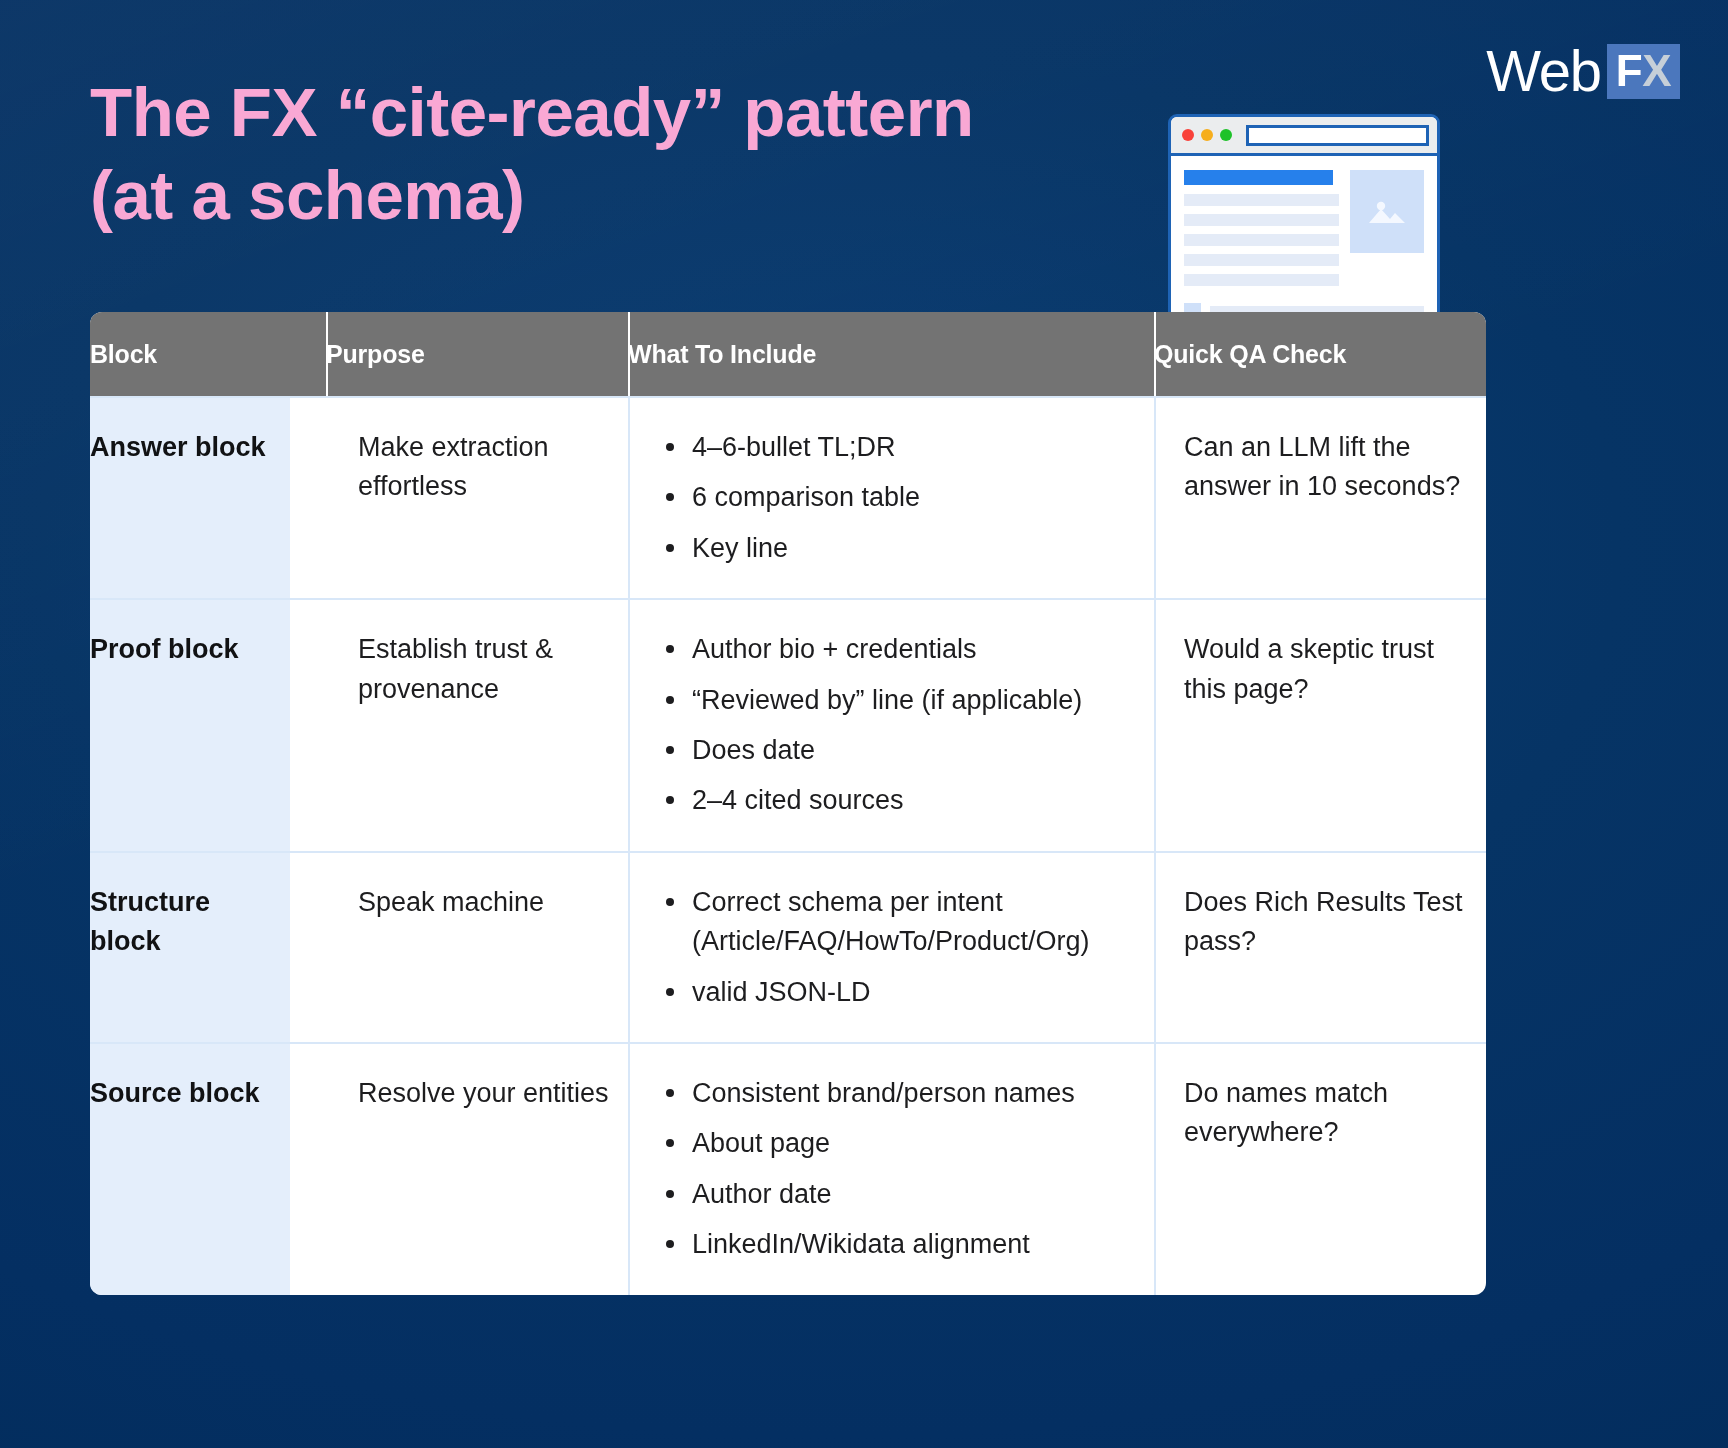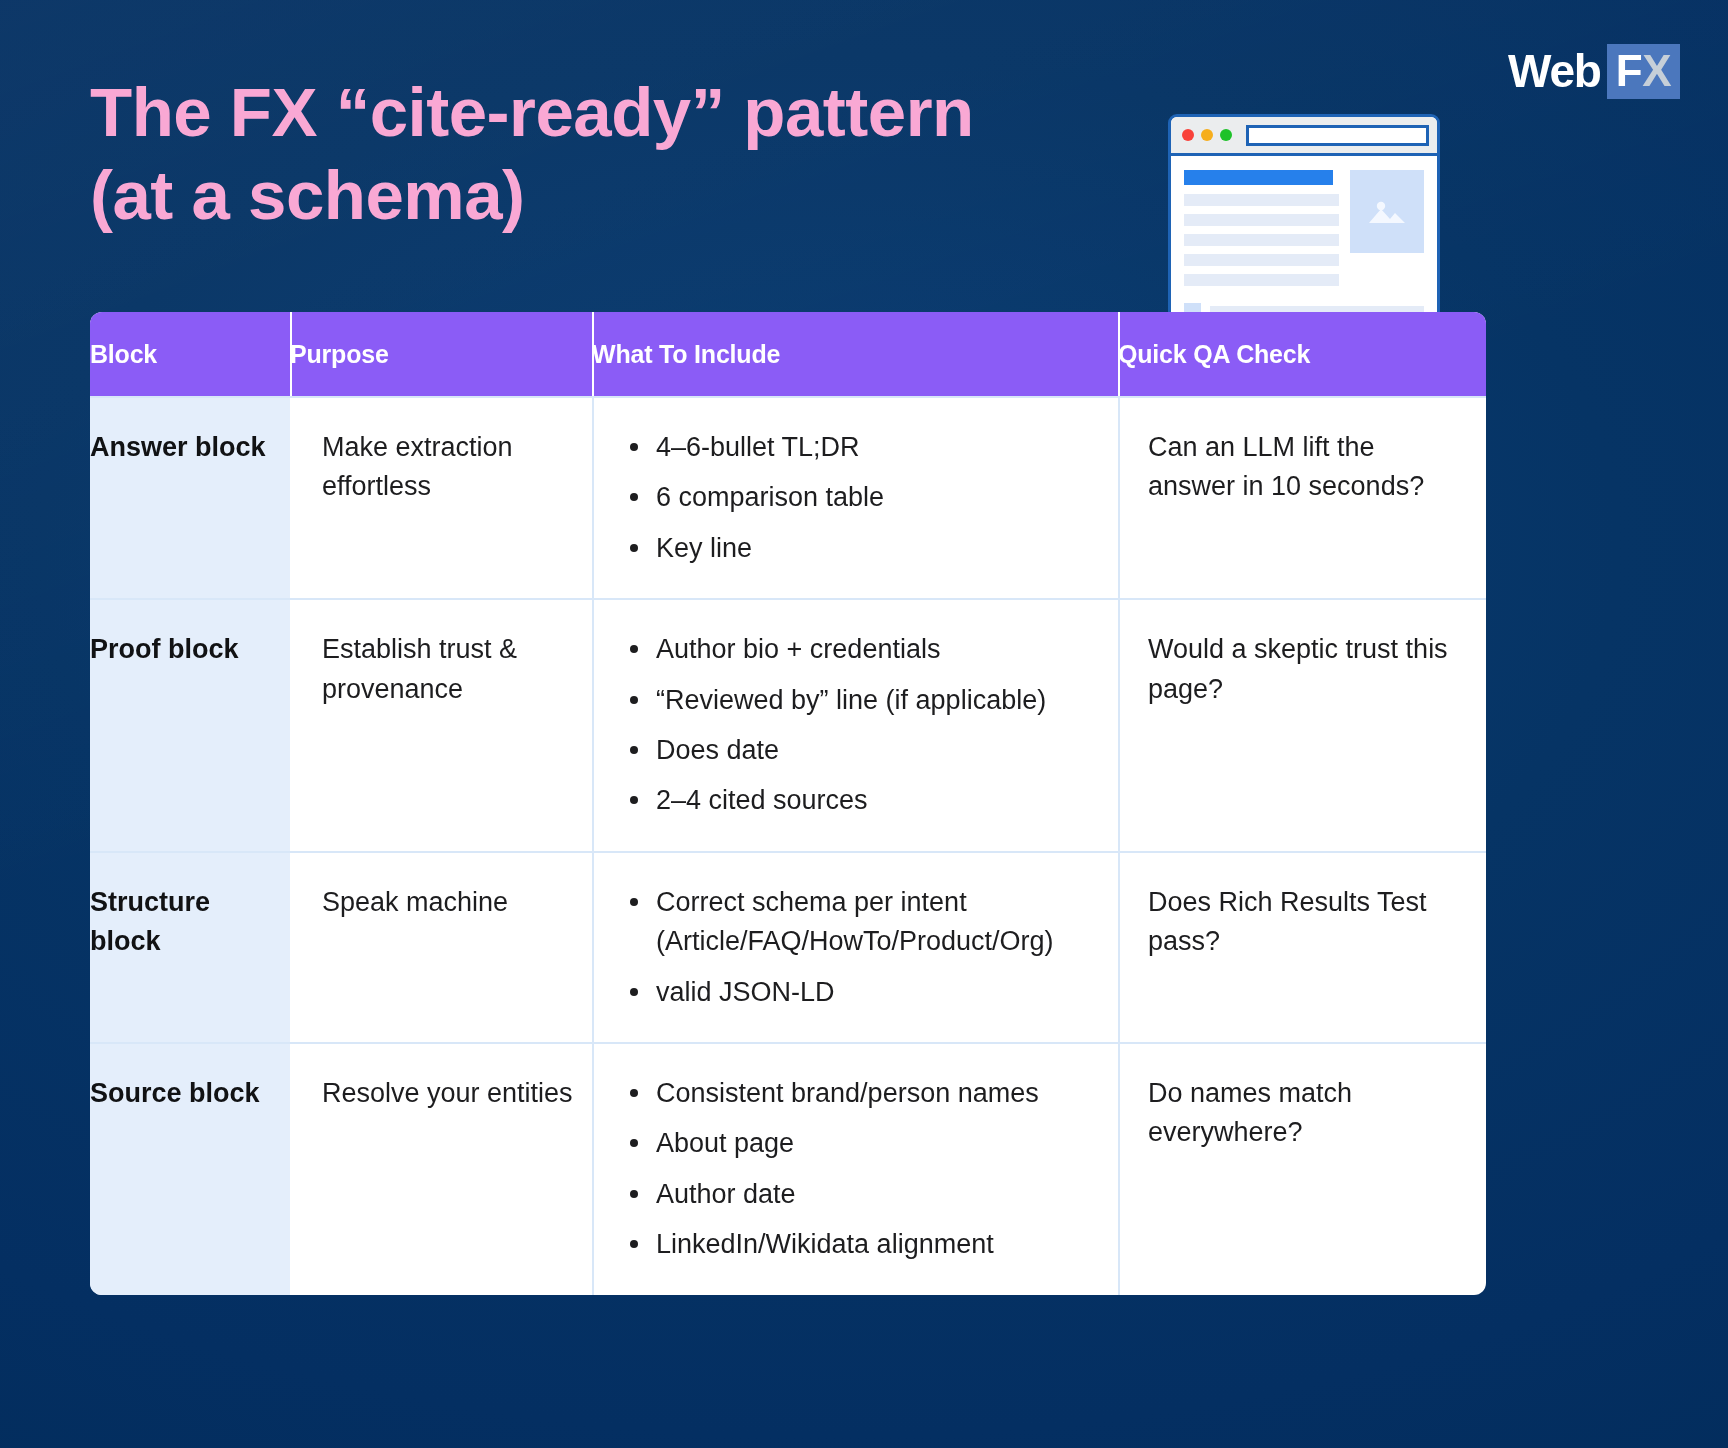--- a/index.html
+++ b/index.html
@@ -52,22 +52,22 @@
   #logo {
     position: absolute;
     right: 48px;
     top: 42px;
     display: flex;
     align-items: center;
     height: 58px;
   }
   #logo-web {
     color: #ffffff;
-    font-size: 46px;
-    font-weight: 700;
+    font-size: 58px;
+    font-weight: 400;
     letter-spacing: -1.2px;
     line-height: 1;
   }
   #logo-fx-box {
     background: #4b77bd;
     margin-left: 6px;
     padding: 5px 9px 6px 9px;
     display: flex;
     align-items: center;
     line-height: 1;
@@ -142,32 +142,32 @@
   #table {
     position: absolute;
     left: 90px;
     top: 312px;
     width: 1396px;
     border-radius: 12px;
     overflow: hidden;
     background: #ffffff;
   }
   .row { display: flex; }
-  #thead { background: #8b5cf6; }
+  #thead { background: #737373; }
   #thead .cell {
     color: #ffffff;
     font-size: 25px;
     font-weight: 700;
     padding: 28px 0 27px 0;
     letter-spacing: -0.2px;
   }
   #thead .cell + .cell { box-shadow: inset 2px 0 0 #ffffff; }
 
   .col-1 { width: 200px; flex: 0 0 200px; padding-right: 14px; }
-  .col-2 { width: 302px; flex: 0 0 302px; padding-left: 32px; padding-right: 18px; }
+  .col-2 { width: 302px; flex: 0 0 302px; padding-left: 32px; padding-right: 18px; margin-left: 36px; }
   .col-3 { width: 526px; flex: 0 0 526px; padding-left: 32px; }
   .col-4 { width: 368px; flex: 1 1 auto; padding-left: 30px; padding-right: 22px; }
 
   .body-row { border-top: 2px solid #d8e7f8; }
   .body-row .cell {
     padding-top: 30px;
     padding-bottom: 30px;
     font-size: 27px;
     line-height: 1.46;
     color: #1d1d1f;

